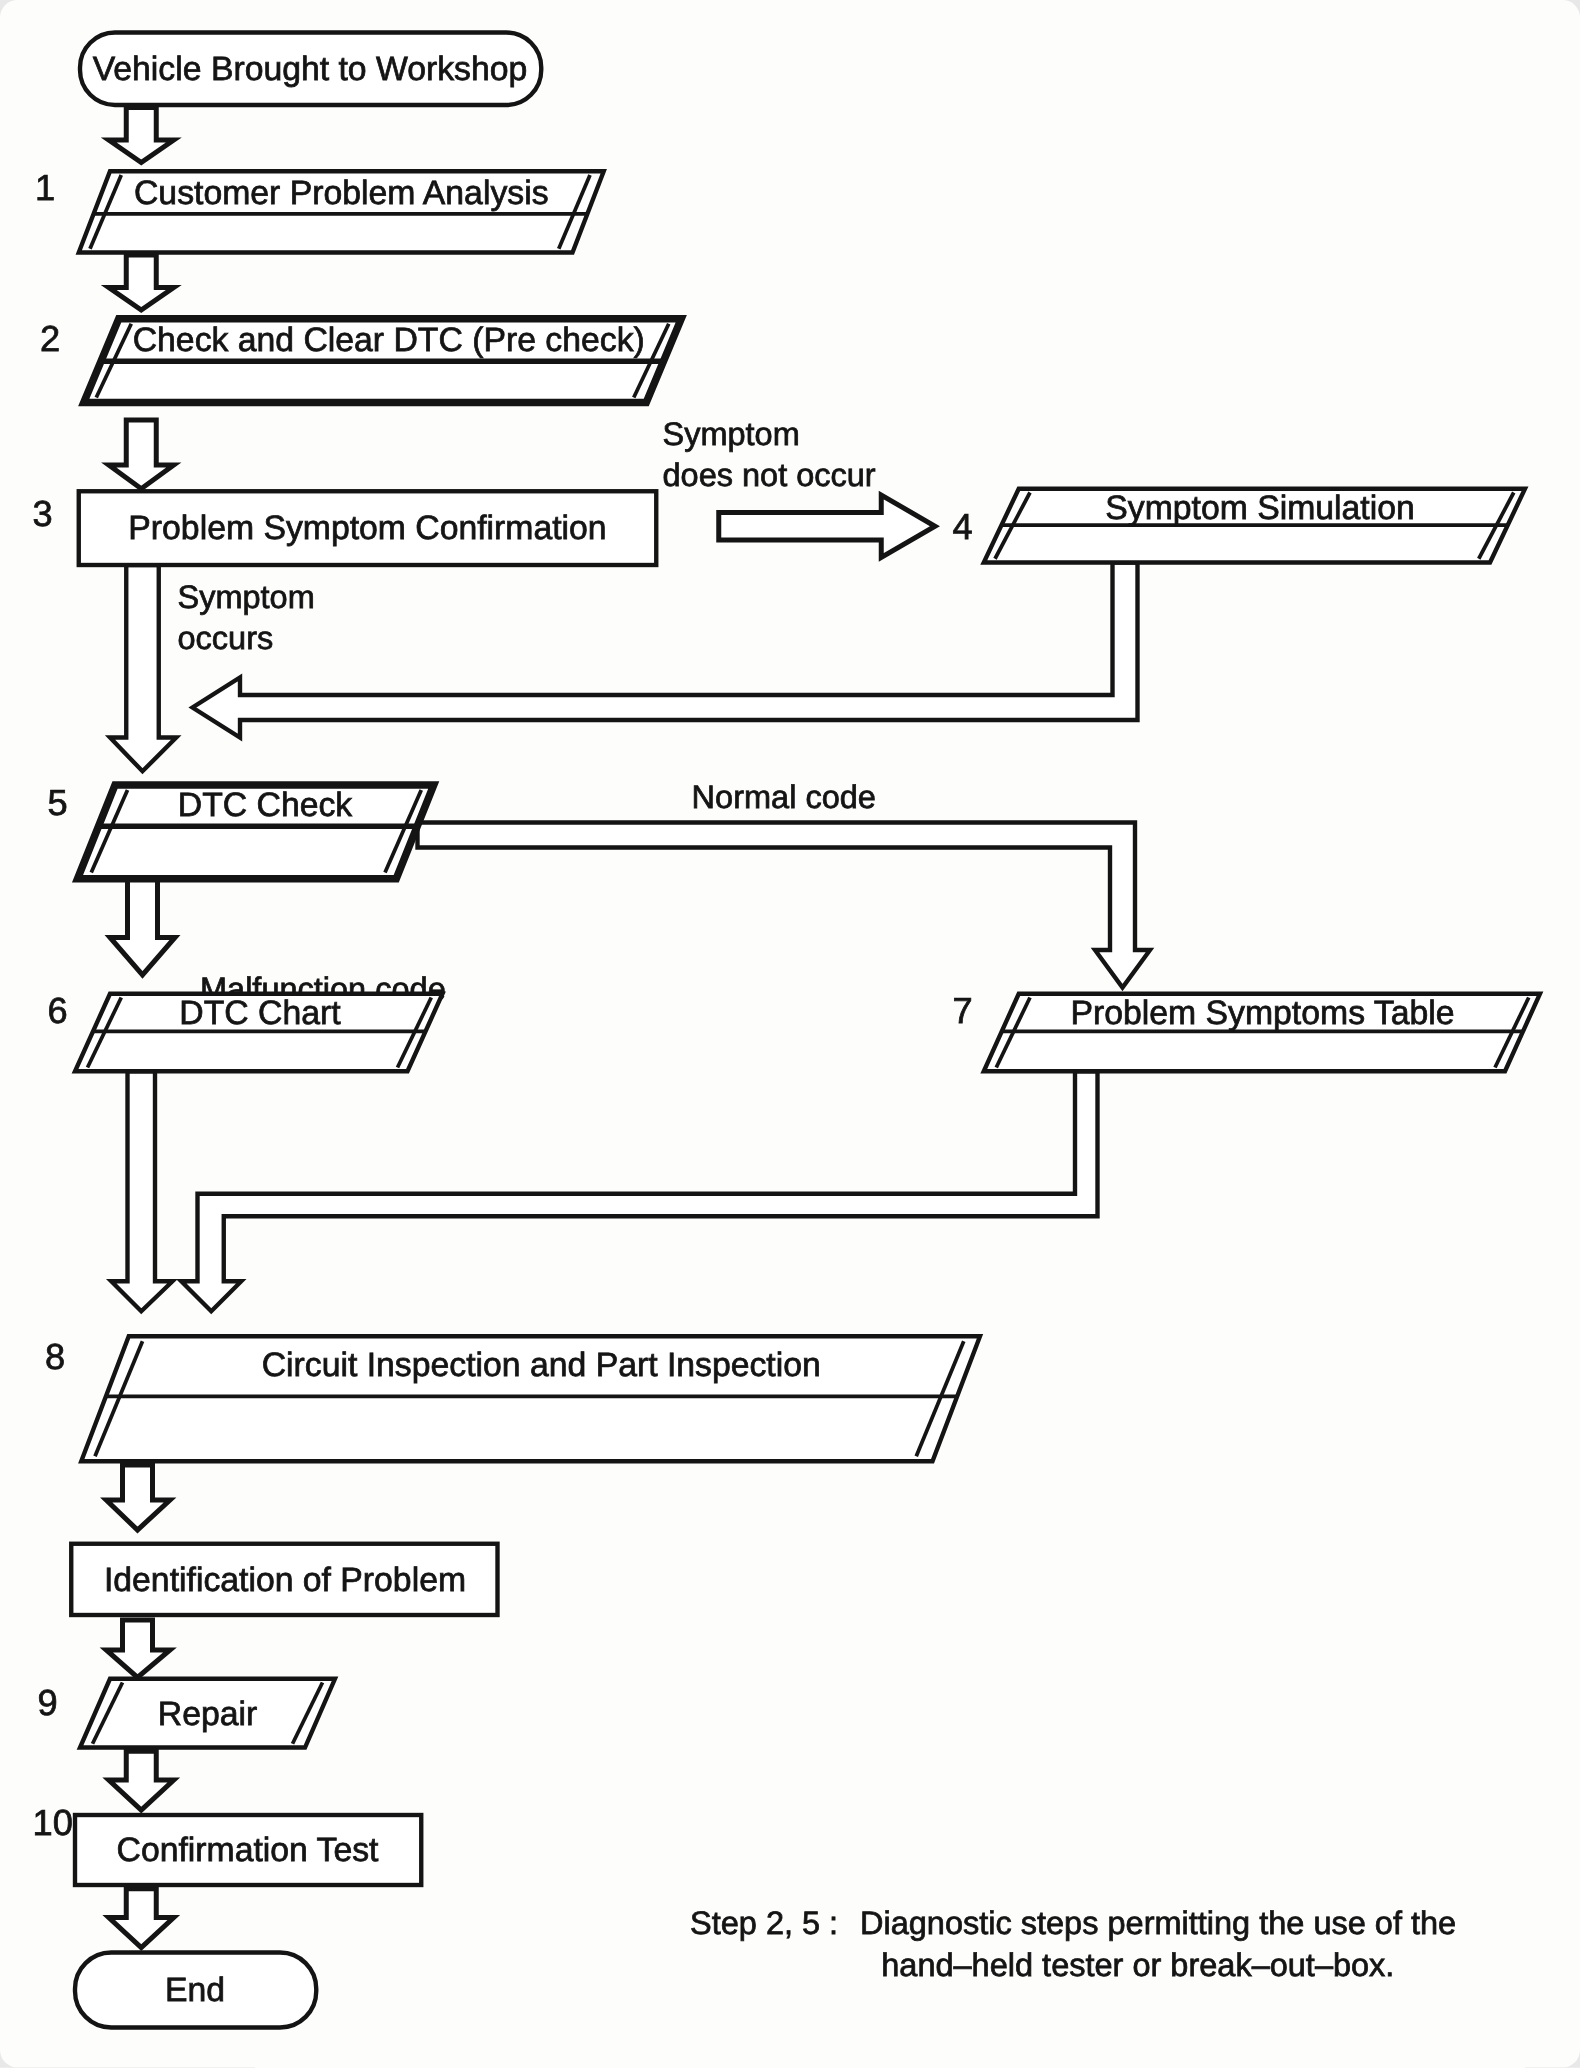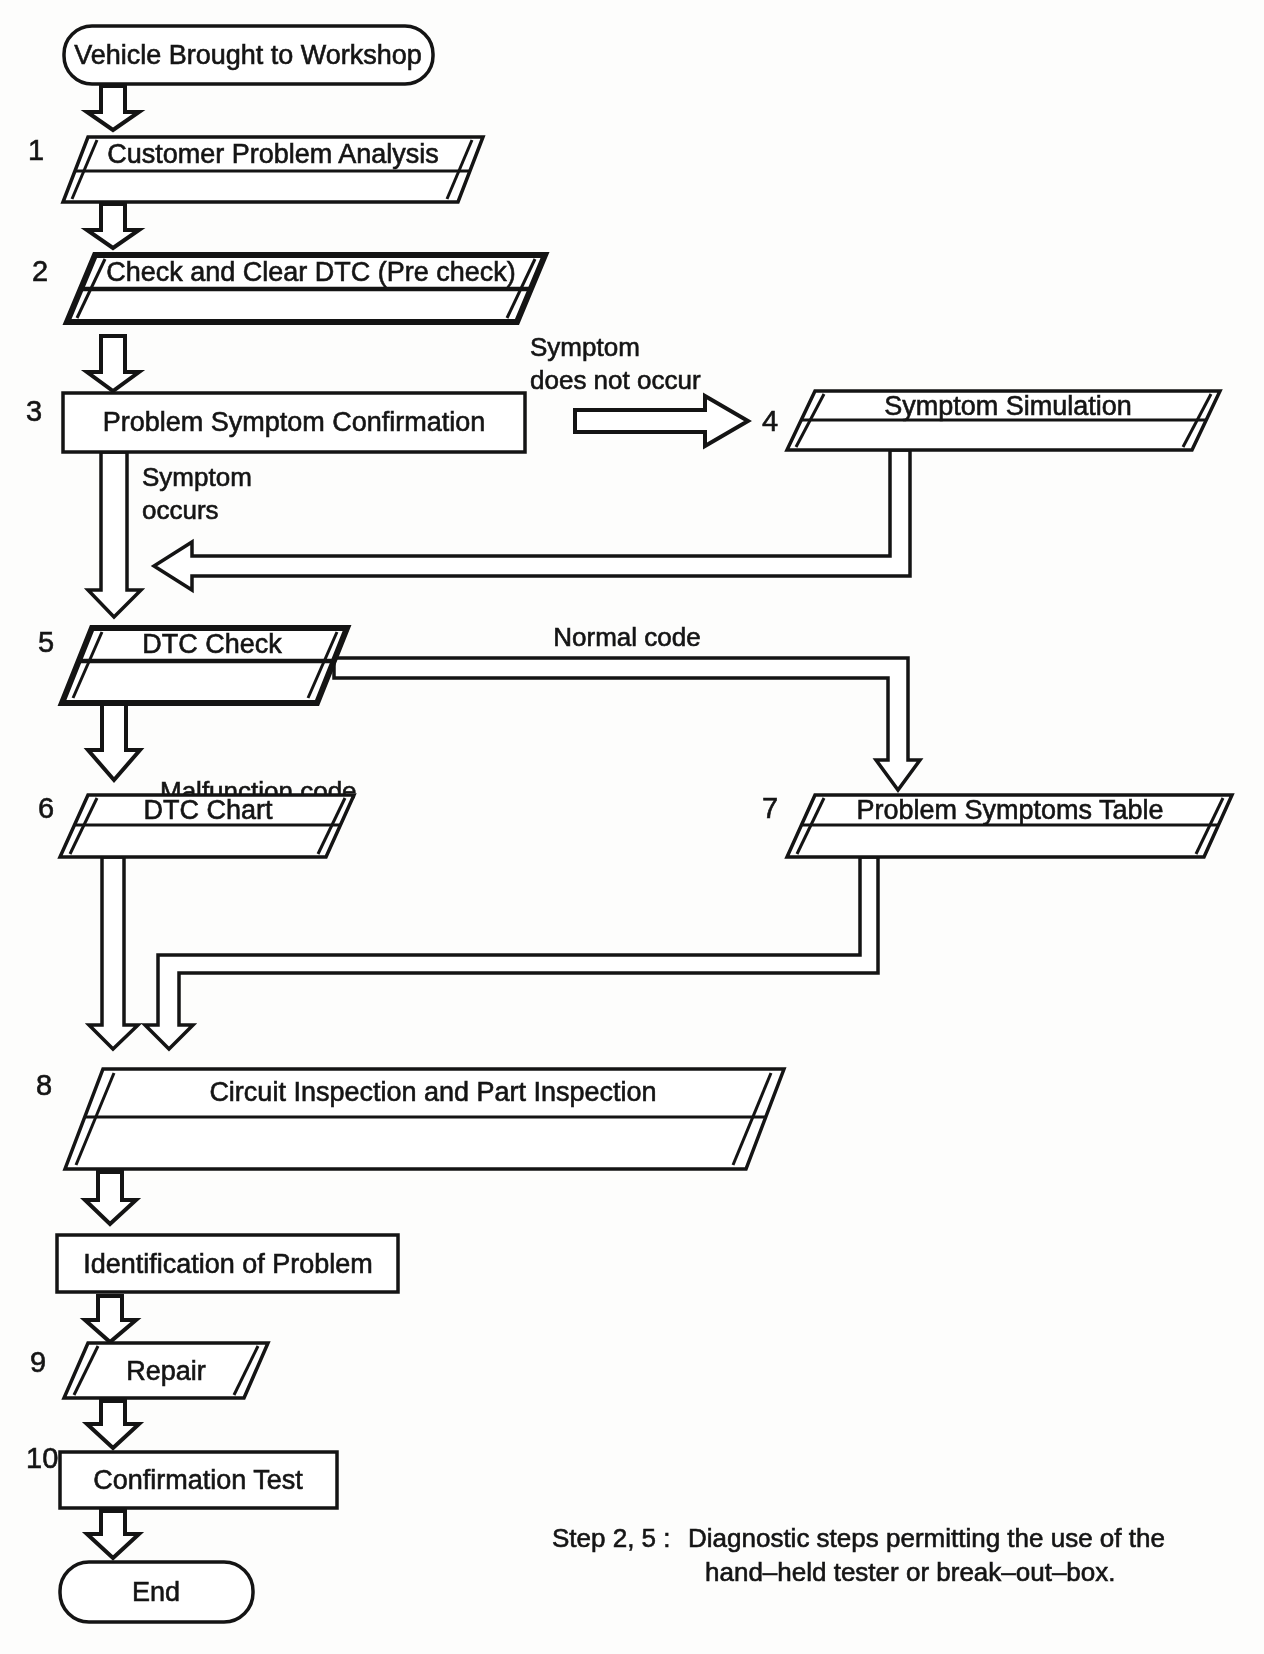--- a/index.html
+++ b/index.html
@@ -1,18 +1,18 @@
 <!DOCTYPE html>
 <html><head>
 <meta charset="utf-8">
 <style>
   html,body { margin:0; padding:0; background:#e8e8e8; }
   .page {
     position:relative; width:1264px; height:1654px;
-    background:#fdfdfc; margin:0 auto; overflow:hidden;
+    background:#fdfdfc; margin:0 auto; overflow:hidden;border-radius:14px;
   }
   svg { position:absolute; left:0; top:0; }
   .shape   { fill:#ffffff; stroke:#141414; stroke-width:3.5; stroke-linejoin:miter; }
   .bold    { stroke-width:6; }
   .arrow   { fill:#ffffff; stroke:#141414; stroke-width:4; stroke-linejoin:miter; }
   .conn    { fill:#ffffff; stroke:#141414; stroke-width:3.5; stroke-linejoin:miter; }
   .divline { stroke:#141414; stroke-width:3; }
   .divbold { stroke-width:4.5; }
   .slash   { stroke:#141414; stroke-width:3; }
   text {

